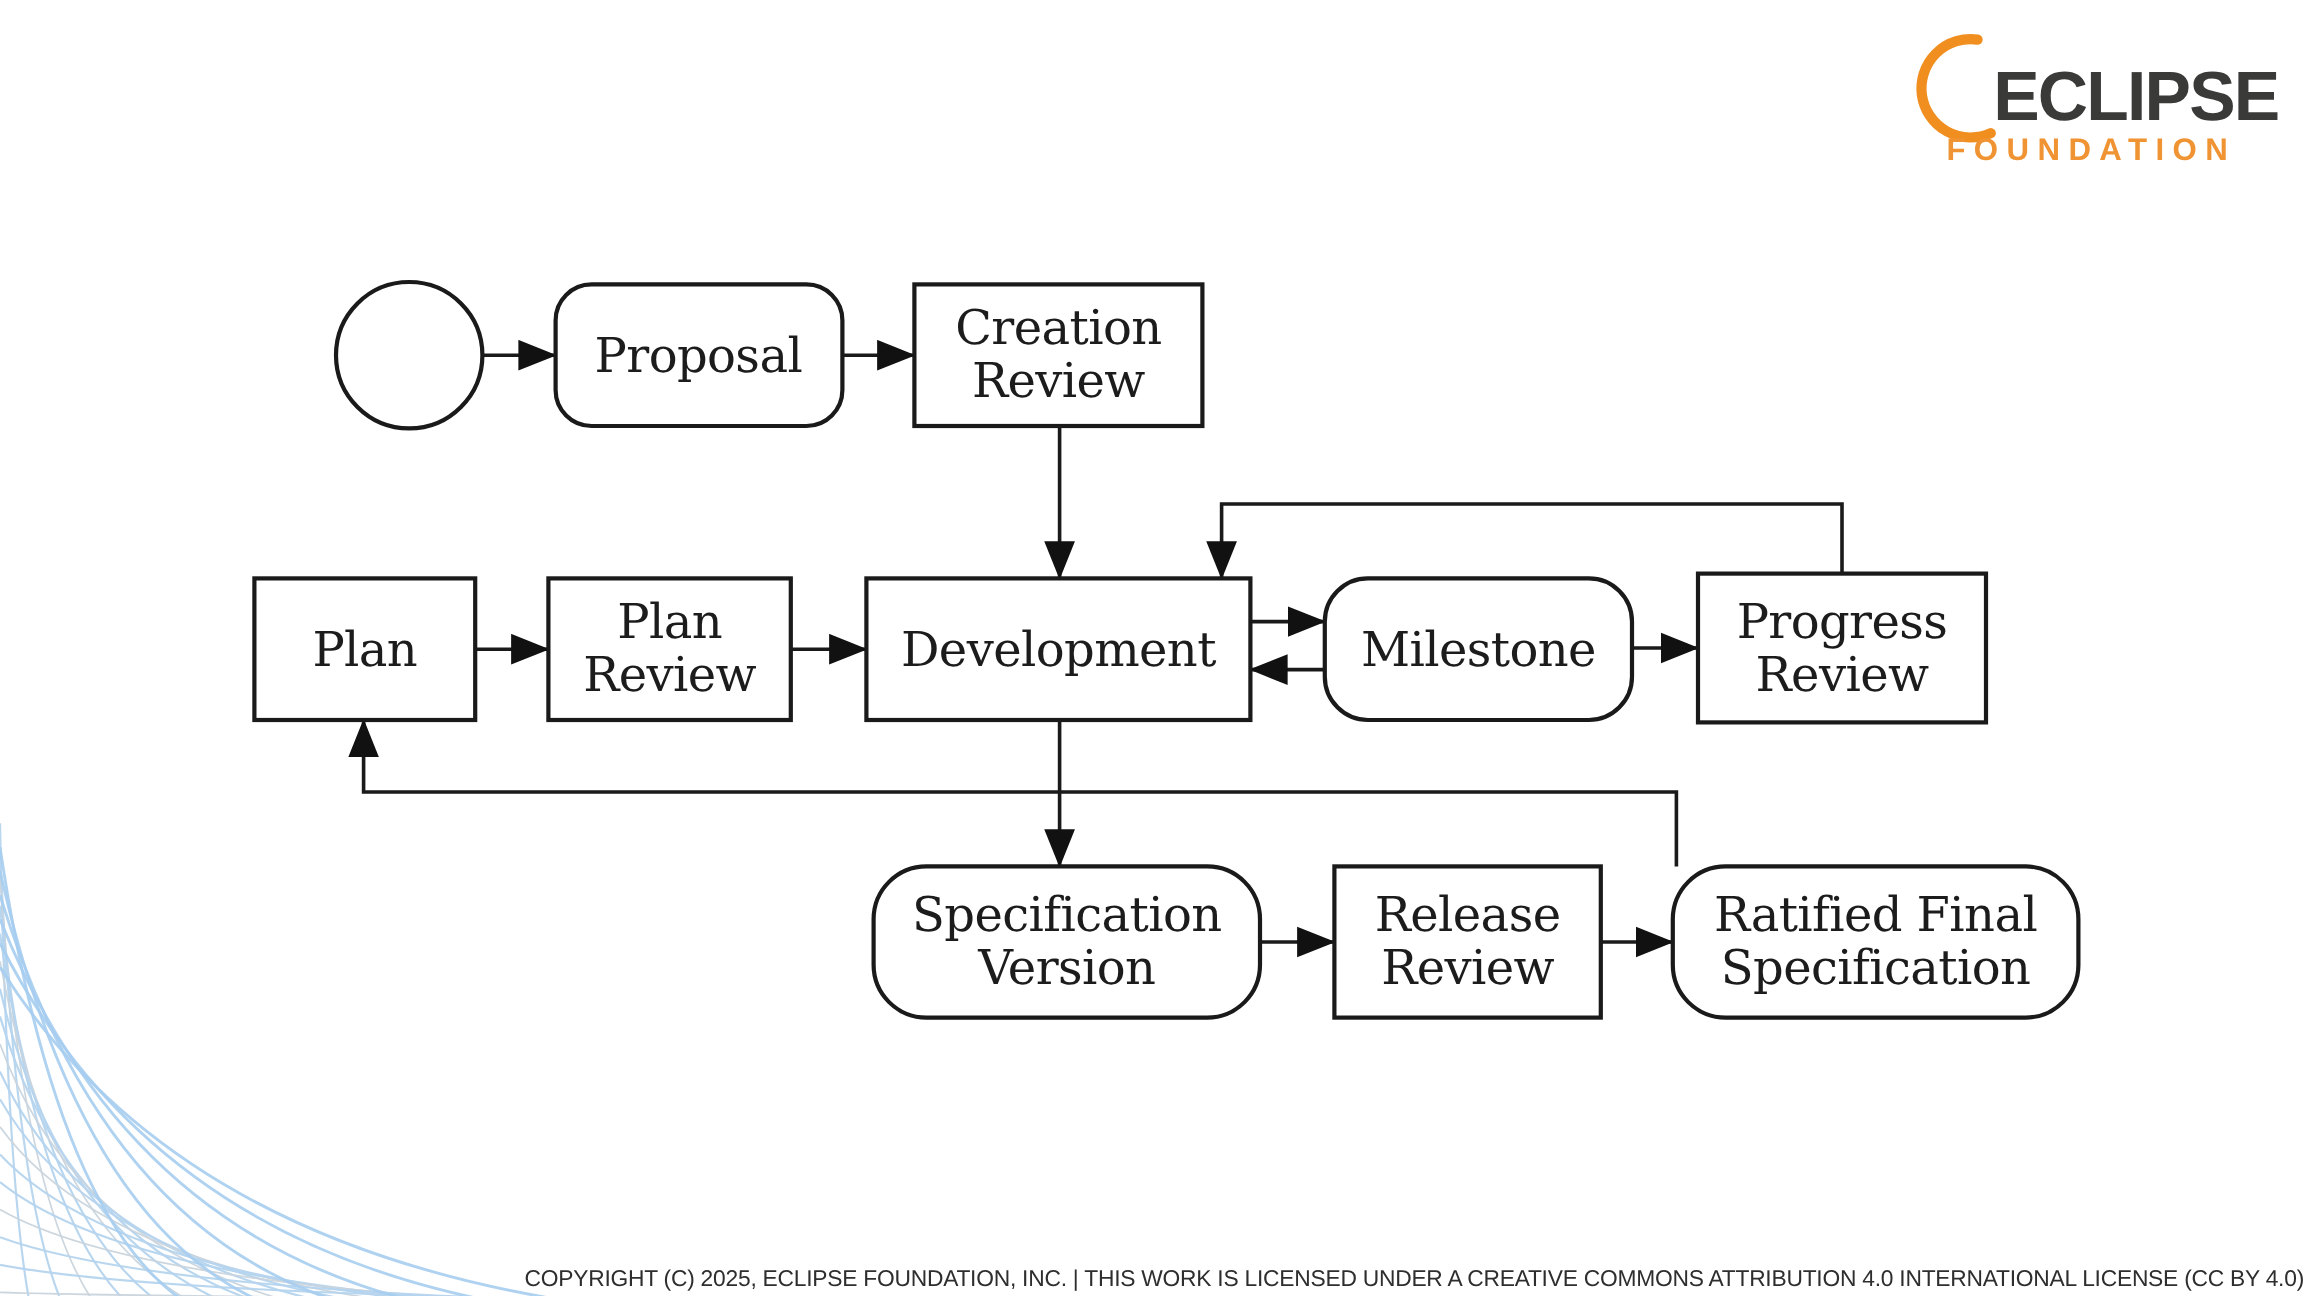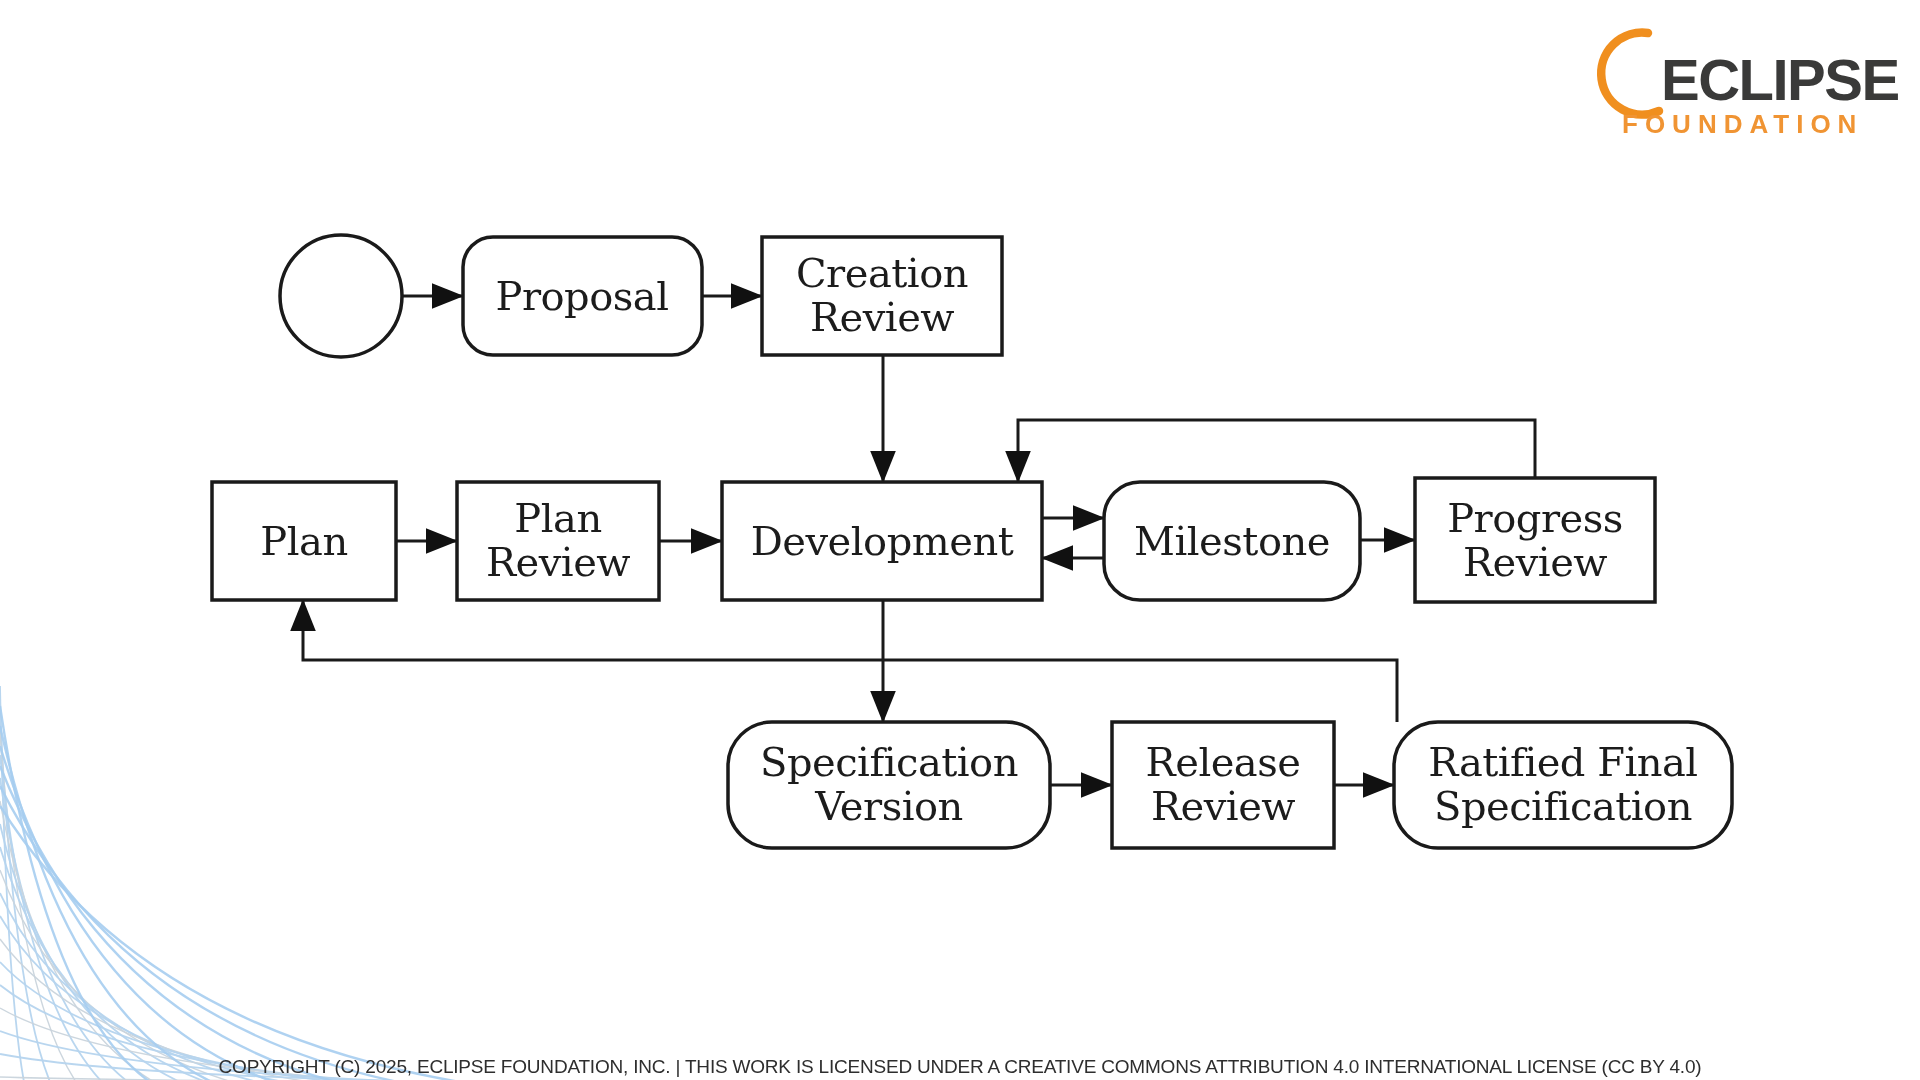--- a/index.html
+++ b/index.html
@@ -9,21 +9,21 @@
   svg{display:block;}
   .node{fill:#ffffff;stroke:#1a1a1a;stroke-width:3.5px;}
   .edge{fill:none;stroke:#1a1a1a;stroke-width:3px;}
   text.lbl{font-family:"DejaVu Serif","Liberation Serif",serif;
            font-size:40px;fill:#1c1c1c;text-anchor:middle;
            letter-spacing:-0.5px;}
   .logo-eclipse{font-family:"Liberation Sans",sans-serif;font-weight:700;
                 font-size:58px;letter-spacing:-1.5px;fill:#3a3a39;}
   .logo-foundation{font-family:"Liberation Sans",sans-serif;font-weight:700;
                    font-size:26px;letter-spacing:7px;fill:#f09433;}
-  #footer{position:absolute;left:0;right:0;bottom:2px;text-align:center;
+  #footer{position:absolute;left:0;right:0;bottom:2px;text-align:right;
           font-size:19px;letter-spacing:-0.2px;color:#2e2e2e;
           font-family:"Liberation Sans",sans-serif;z-index:5;margin-top:48px;}
   .decor path{fill:none;}
 </style>
 </head>
 <body>
 
 <div id="canvas">
 <svg width="1920" height="1080" viewBox="0 0 1920 1080" xmlns="http://www.w3.org/2000/svg">
   <defs>

